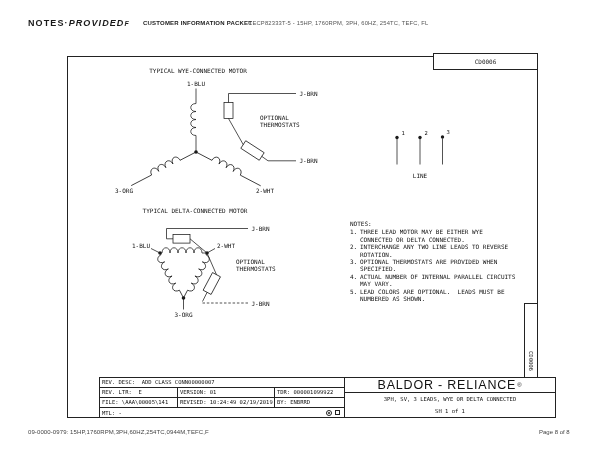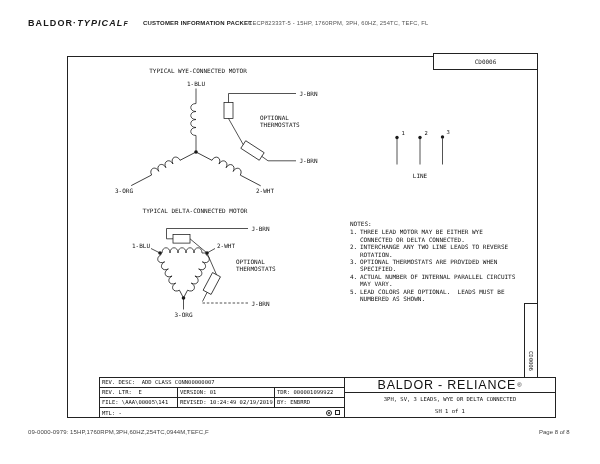--- a/index.html
+++ b/index.html
@@ -118,21 +118,21 @@
   .ftr-right {
     position: absolute; left: 539px; top: 429px;
     font-size: 6px; color: #444;
   }
 </style>
 </head>
 <body>
 
 <div class="page">
 
-  <div class="hdr-brand"><span>BALDOR</span><span>·</span><span class="brand-right">TYPICAL</span><span class="brand-mark">F</span></div>
+  <div class="hdr-brand"><span>NOTES</span><span>·</span><span class="brand-right">PROVIDED</span><span class="brand-mark">F</span></div>
   <div class="hdr-packet">CUSTOMER INFORMATION PACKET</div>
   <div class="hdr-spec">CECP82333T-5 - 15HP, 1760RPM, 3PH, 60HZ, 254TC, TEFC, FL</div>
 
   <div class="frame"></div>
   <div class="code-box">
     <span>CD0006</span>
   </div>
   <div class="side-strip">
     <span>CD0006</span>
   </div>

